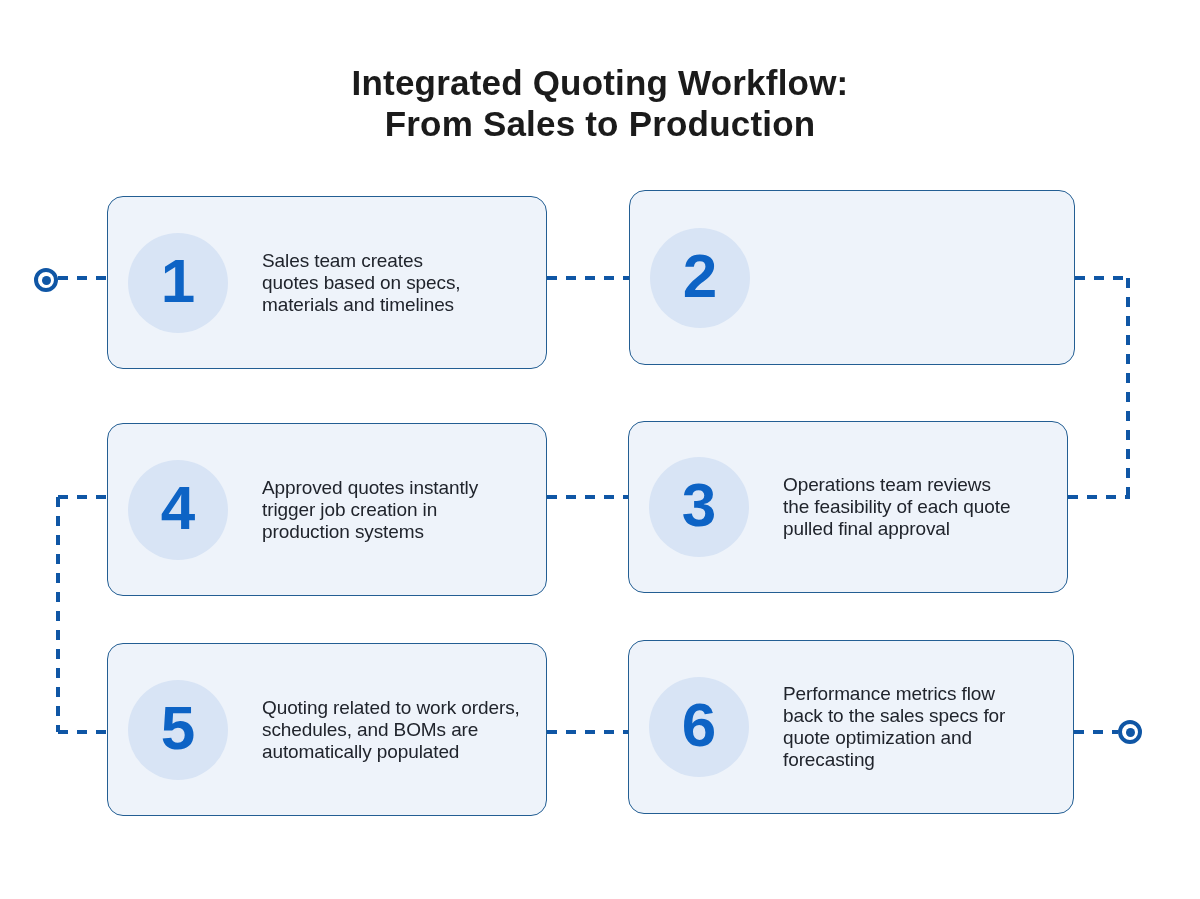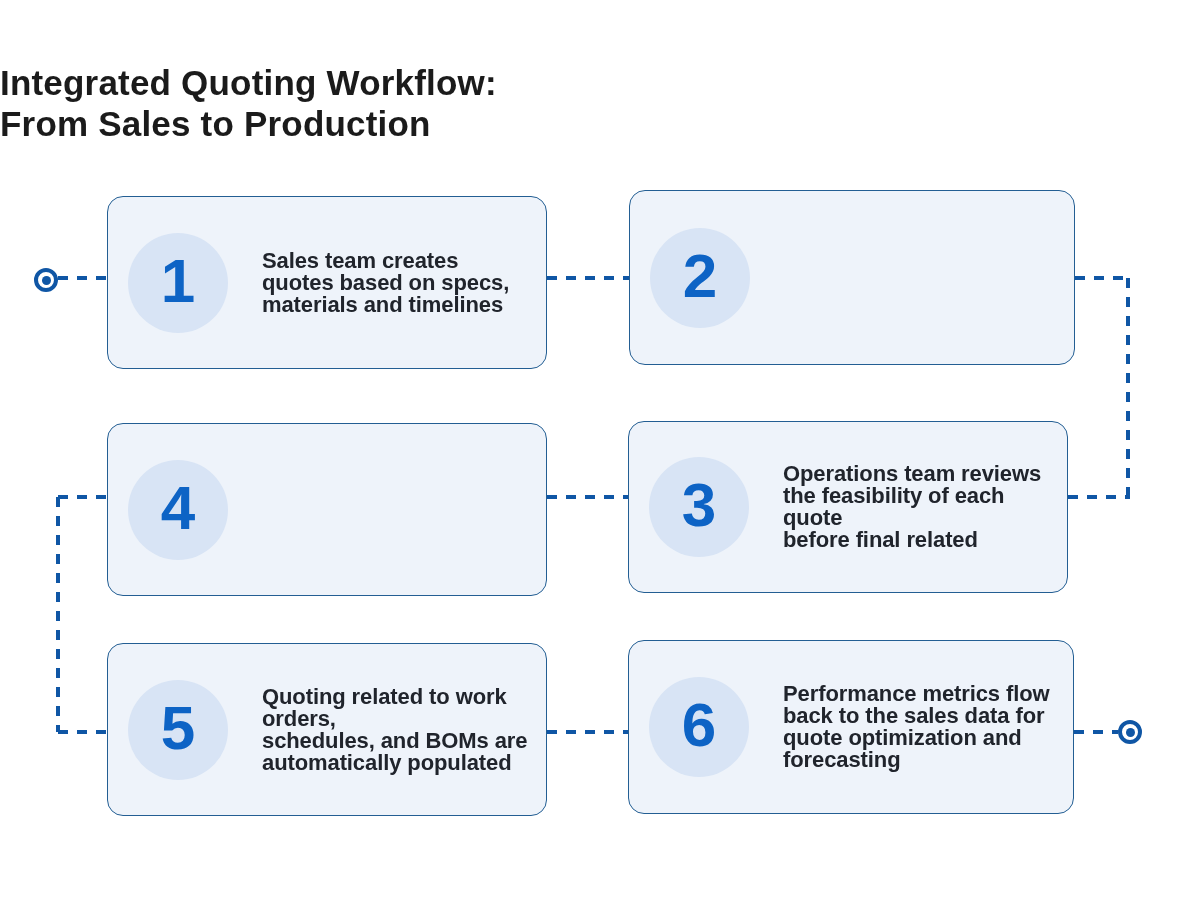--- a/index.html
+++ b/index.html
@@ -22,20 +22,21 @@
     height: 899px;
     background: var(--page-bg);
     overflow: hidden;
   }
 
   .page-title {
     position: absolute;
     top: 62px;
     left: 0;
     width: 100%;
+    text-align: center;
     font-size: 35px;
     line-height: 41px;
     font-weight: 700;
     letter-spacing: 0.2px;
     color: var(--title-color);
     white-space: pre-line;
   }
 
   .step-card {
     position: absolute;
@@ -62,23 +63,23 @@
   .step-number {
     color: var(--accent-blue);
     font-size: 62px;
     font-weight: 700;
     line-height: 1;
     padding-bottom: 4px;
   }
 
   .step-desc {
     color: var(--text-color);
-    font-size: 22px;
+    font-size: 19px;
     line-height: 22px;
-    font-weight: 700;
+    font-weight: 400;
     letter-spacing: -0.1px;
     white-space: pre-line;
   }
 
   
   .h-dash {
     position: absolute;
     height: 4px;
     background: repeating-linear-gradient(90deg,
       var(--connector-blue) 0 10px, transparent 10px 19px);
@@ -149,29 +150,32 @@
   <div class="h-dash" style="left:1075px; top:276px; width:55px;"></div>
   <div class="v-dash" style="left:1126px; top:278px; height:219px;"></div>
   <div class="h-dash" style="left:1068px; top:495px; width:62px;"></div>
 
   <div class="step-card card-3">
     <div class="step-badge">
       <div class="step-number">3</div>
     </div>
     <div class="step-desc">Operations team reviews
 the feasibility of each quote
-before final related</div>
+pulled final approval</div>
   </div>
 
   <div class="h-dash" style="left:547px; top:495px; width:81px;"></div>
 
   <div class="step-card card-4">
     <div class="step-badge">
       <div class="step-number">4</div>
     </div>
+    <div class="step-desc">Approved quotes instantly
+trigger job creation in
+production systems</div>
   </div>
 
   <div class="h-dash" style="left:58px; top:495px; width:49px;"></div>
   <div class="v-dash" style="left:56px; top:497px; height:235px;"></div>
   <div class="h-dash" style="left:58px; top:730px; width:49px;"></div>
 
   <div class="step-card card-5">
     <div class="step-badge">
       <div class="step-number">5</div>
     </div>
@@ -180,21 +184,21 @@
 automatically populated</div>
   </div>
 
   <div class="h-dash" style="left:547px; top:730px; width:81px;"></div>
 
   <div class="step-card card-6">
     <div class="step-badge">
       <div class="step-number">6</div>
     </div>
     <div class="step-desc">Performance metrics flow
-back to the sales data for
+back to the sales specs for
 quote optimization and
 forecasting</div>
   </div>
 
   <div class="h-dash" style="left:1074px; top:730px; width:44px;"></div>
   <div class="node" style="left:1118px; top:720px;"></div>
 
 </div>
 
 </body></html>

